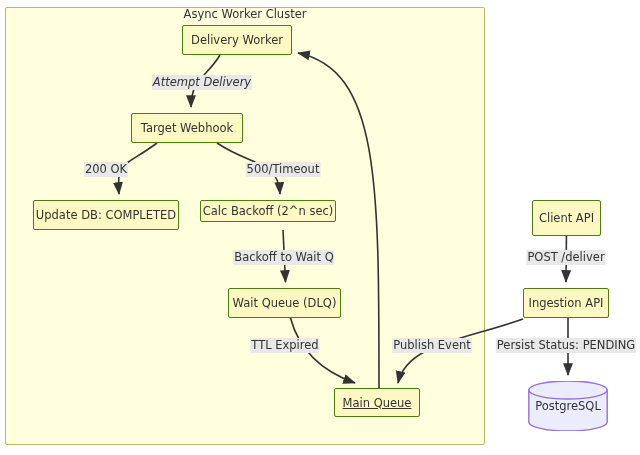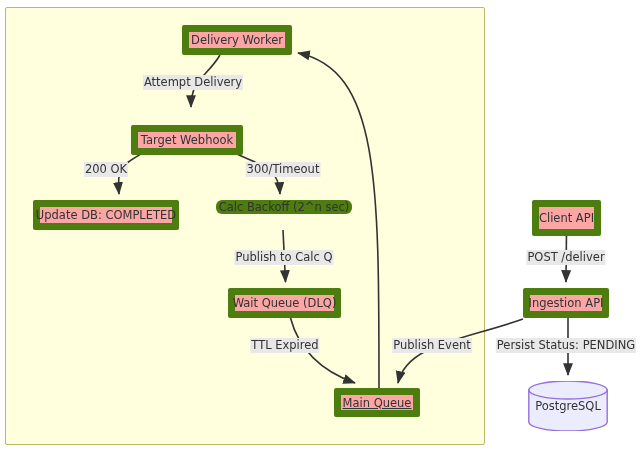--- a/index.html
+++ b/index.html
@@ -43,22 +43,22 @@
   }
   .edge-path {
     fill: none;
     stroke: #333333;
     stroke-width: 1.6px;
   }
   
   .node {
     position: absolute;
     box-sizing: border-box;
-    background: #fca5a5;
-    border: 7px solid #4d7c0f;
+    background: #fef9c3;
+    border: 1px solid #4d7c0f;
     border-radius: 2px;
     display: flex;
     align-items: center;
     justify-content: center;
     font-size: 11.5px;
     color: #333333;
     white-space: nowrap;
   }
   .node.cyl {
     background: transparent;
@@ -90,20 +90,21 @@
     padding: 0 1px;
     line-height: 15px;
   }
 </style>
 </head>
 <body>
 
 <div id="stage">
 
   <div class="cluster" id="cluster-box" style="left: 5px; top: 7px; width: 480px; height: 438px;"></div>
+  <div class="cluster-title" id="cluster-title" style="left: 245px; top: 7px;">Async Worker Cluster</div>
 
   <svg id="edges" viewBox="0 0 640 455" xmlns="http://www.w3.org/2000/svg">
     <defs>
       <marker id="arrow" markerWidth="9" markerHeight="9" refX="7.4" refY="3.1" orient="auto" markerUnits="strokeWidth">
         <path d="M0,0 L8,3.1 L0,6.2 z" fill="#333333"></path>
       </marker>
     </defs>
     <g id="edge-paths">
         <path class="edge-path" d="M220,55 C207,77 191,79 191,107" marker-end="url(#arrow)"></path>
         <path class="edge-path" d="M157,143 C125,167 116,160 119,194" marker-end="url(#arrow)"></path>
@@ -114,27 +115,27 @@
         <path class="edge-path" d="M566.5,230 L566,282" marker-end="url(#arrow)"></path>
         <path class="edge-path" d="M523,319 C463,340 407,344 398,383" marker-end="url(#arrow)"></path>
         <path class="edge-path" d="M568,318 L568,375" marker-end="url(#arrow)"></path>
       </g>
   </svg>
 
   <div id="node-layer">
       <div class="node" style="left: 182px; top: 25px; width: 110px; height: 30px;">
         <span>Delivery Worker</span>
       </div>
-      <div class="node" style="left: 131px; top: 125px; width: 112px; height: 30px;">
+      <div class="node" style="left: 131px; top: 113px; width: 112px; height: 30px;">
         <span>Target Webhook</span>
       </div>
       <div class="node" style="left: 33px; top: 200px; width: 146px; height: 30px;">
         <span>Update DB: COMPLETED</span>
       </div>
-      <div class="node" style="left: 216px; top: 200px; width: 136px; height: 14px; border-radius: 6px;">
+      <div class="node" style="left: 200px; top: 200px; width: 136px; height: 22px;">
         <span>Calc Backoff (2^n sec)</span>
       </div>
       <div class="node" style="left: 228px; top: 288px; width: 113px; height: 30px;">
         <span>Wait Queue (DLQ)</span>
       </div>
       <div class="node" style="left: 334px; top: 388px; width: 86px; height: 29px; text-decoration: underline;">
         <span>Main Queue</span>
       </div>
       <div class="node" style="left: 532px; top: 200px; width: 69px; height: 36px;">
         <span>Client API</span>
@@ -144,23 +145,23 @@
       </div>
       <div class="node cyl" style="left: 528px; top: 381px; width: 80px; height: 50px;">
         <svg class="cyl-body" viewBox="0 0 80 50">
           <path d="M0.8,9 L0.8,41 A39.2,9 0 0 0 79.2,41 L79.2,9 Z" fill="#ececff" stroke="#9370db" stroke-width="1.4"></path>
           <ellipse cx="40" cy="9" rx="39.2" ry="9" fill="#ececff" stroke="#9370db" stroke-width="1.4"></ellipse>
         </svg>
         <span class="cyl-label">PostgreSQL</span>
       </div>
     </div>
   <div id="label-layer">
-      <div class="edge-label" style="left: 193px; top: 75px;">Attempt Delivery</div>
+      <div class="edge-label" style="left: 202px; top: 75px; font-style: italic;">Attempt Delivery</div>
       <div class="edge-label" style="left: 106px; top: 162px;">200 OK</div>
-      <div class="edge-label" style="left: 283px; top: 162px;">300/Timeout</div>
-      <div class="edge-label" style="left: 284px; top: 250px;">Publish to Calc Q</div>
+      <div class="edge-label" style="left: 283px; top: 162px;">500/Timeout</div>
+      <div class="edge-label" style="left: 284px; top: 250px;">Backoff to Wait Q</div>
       <div class="edge-label" style="left: 285px; top: 338px;">TTL Expired</div>
       <div class="edge-label" style="left: 566px; top: 250px;">POST /deliver</div>
       <div class="edge-label" style="left: 432px; top: 338px;">Publish Event</div>
       <div class="edge-label" style="left: 566px; top: 338px;">Persist Status: PENDING</div>
     </div>
 
 </div>
 
 </body></html>

